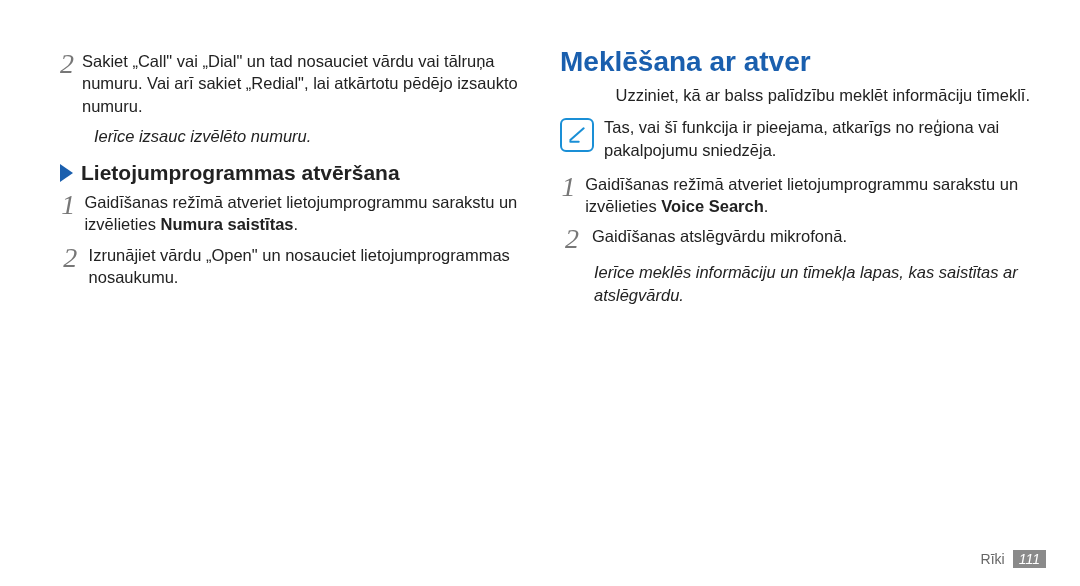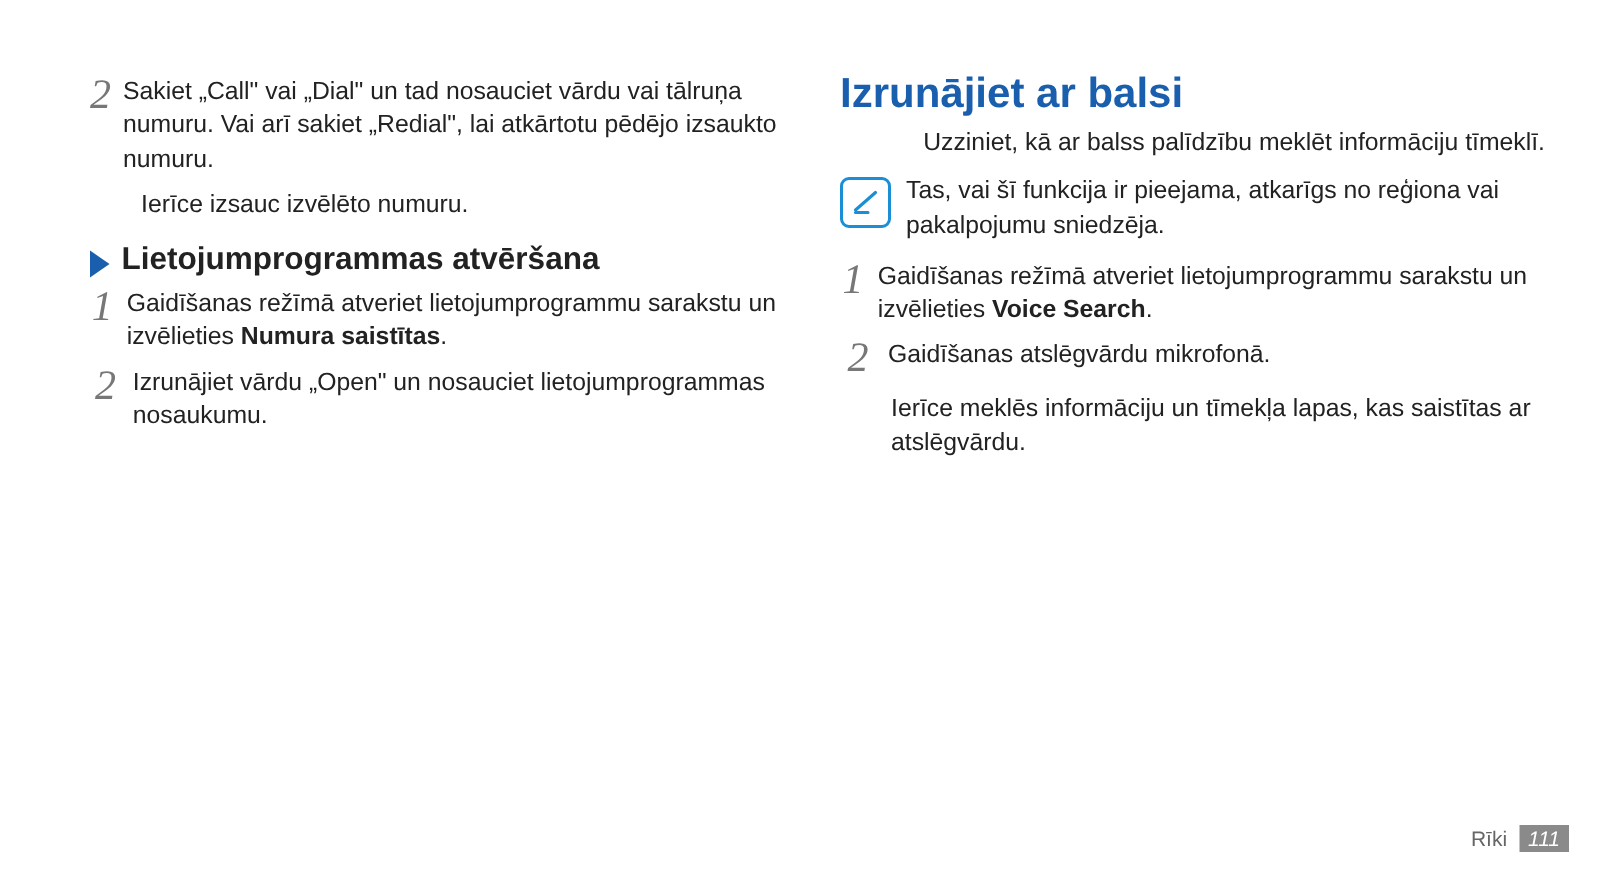--- a/index.html
+++ b/index.html
@@ -3,22 +3,22 @@
 <meta charset="utf-8">
 <style>
   html,body{margin:0;padding:0;width:1080px;height:586px;background:#fff;font-family:"Segoe UI",Arial,sans-serif;color:#222;}
   .page{position:relative;width:1080px;height:586px;}
   .col{position:absolute;top:46px;width:470px;}
   .col-left{left:60px;}
   .col-right{left:560px;}
   .bignum{font-family:Georgia,"Times New Roman",serif;font-style:italic;font-size:28px;color:#777;display:inline-block;width:24px;text-align:center;vertical-align:top;line-height:1;}
   .step{display:flex;margin:4px 0 8px 0;}
   .step .txt{margin-left:8px;font-size:16.5px;line-height:1.35;}
-  .plain{font-size:16.5px;line-height:1.35;margin:6px 0 14px 34px;}
-  .subhead{display:flex;align-items:flex-end;margin:10px 0 6px 0;}
+  .plain{font-size:16.5px;line-height:1.35;margin:6px 0 14px 34px;font-style:italic;}
+  .subhead{display:flex;align-items:center;margin:10px 0 6px 0;}
   .chev{width:0;height:0;border-top:9px solid transparent;border-bottom:9px solid transparent;border-left:13px solid #1a5fae;margin-right:8px;}
   .subhead .sh{font-size:21px;font-weight:700;color:#222;}
   .title{font-size:28px;font-weight:700;color:#1a5fae;margin:0 0 6px 0;}
   .lead{font-size:16.5px;line-height:1.35;margin:0 0 10px 0;text-align:right;}
   .note{display:flex;margin:4px 0 12px 0;}
   .note-icon{width:30px;height:30px;border:2px solid #1a8fd6;border-radius:6px;display:flex;align-items:center;justify-content:center;flex:0 0 30px;margin-right:10px;margin-top:2px;}
   .note-icon svg{width:20px;height:20px;}
   .note .txt{font-size:16.5px;line-height:1.35;}
   .footer{position:absolute;right:34px;bottom:18px;display:flex;align-items:center;gap:8px;}
   .footer .sec{font-size:14px;color:#666;}
@@ -51,21 +51,21 @@
 
     <div class="step">
       <span class="bignum">2</span>
       <span class="txt">Izrunājiet vārdu „Open" un nosauciet lietojumprogrammas nosaukumu.</span>
     </div>
 
   </div>
 
   <div class="col col-right">
 
-    <div class="title">Izrunājiet ar balsi</div>
+    <div class="title">Meklēšana ar atver</div>
     <div class="lead">Uzziniet, kā ar balss palīdzību meklēt informāciju tīmeklī.</div>
 
     <div class="note">
       <span class="note-icon">
         <svg viewBox="0 0 24 24">
             <path fill="none" stroke="#1a8fd6" stroke-width="2.5" stroke-linecap="round" d="M4 18 L20 4 M4 20 L14 20"></path>
           </svg>
       </span>
       <span class="txt">Tas, vai šī funkcija ir pieejama, atkarīgs no reģiona vai pakalpojumu sniedzēja.</span>
     </div>

